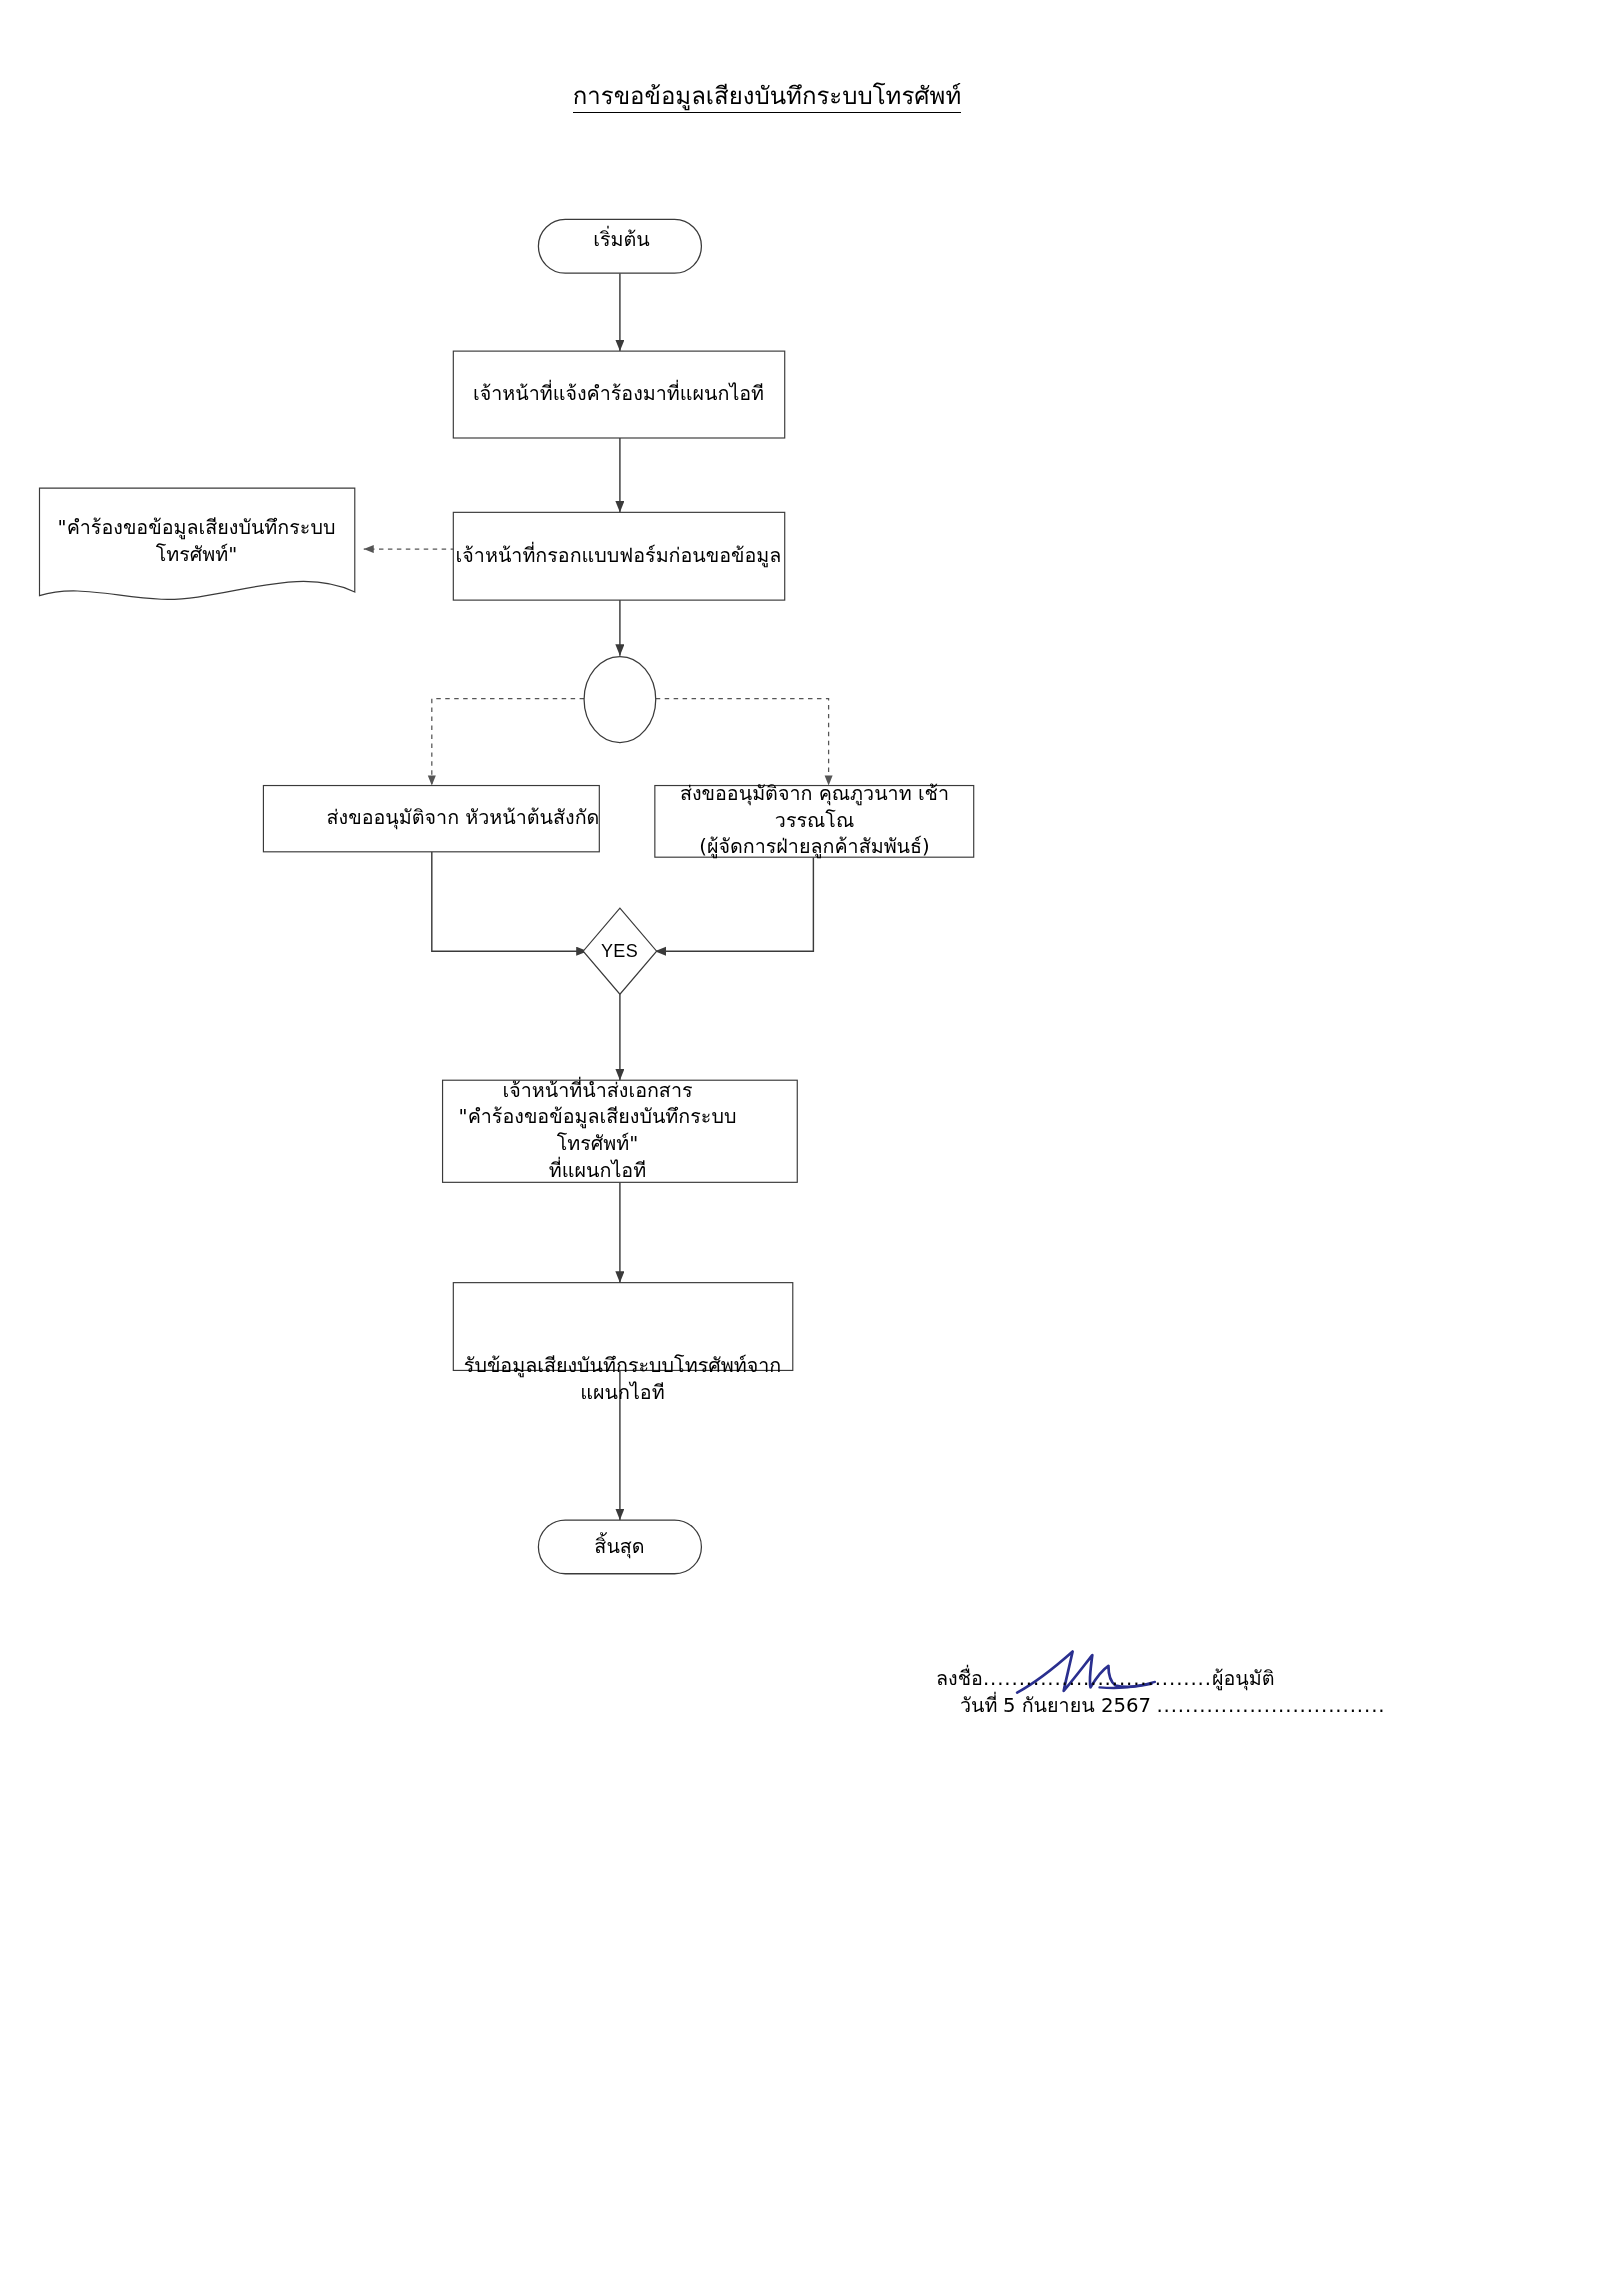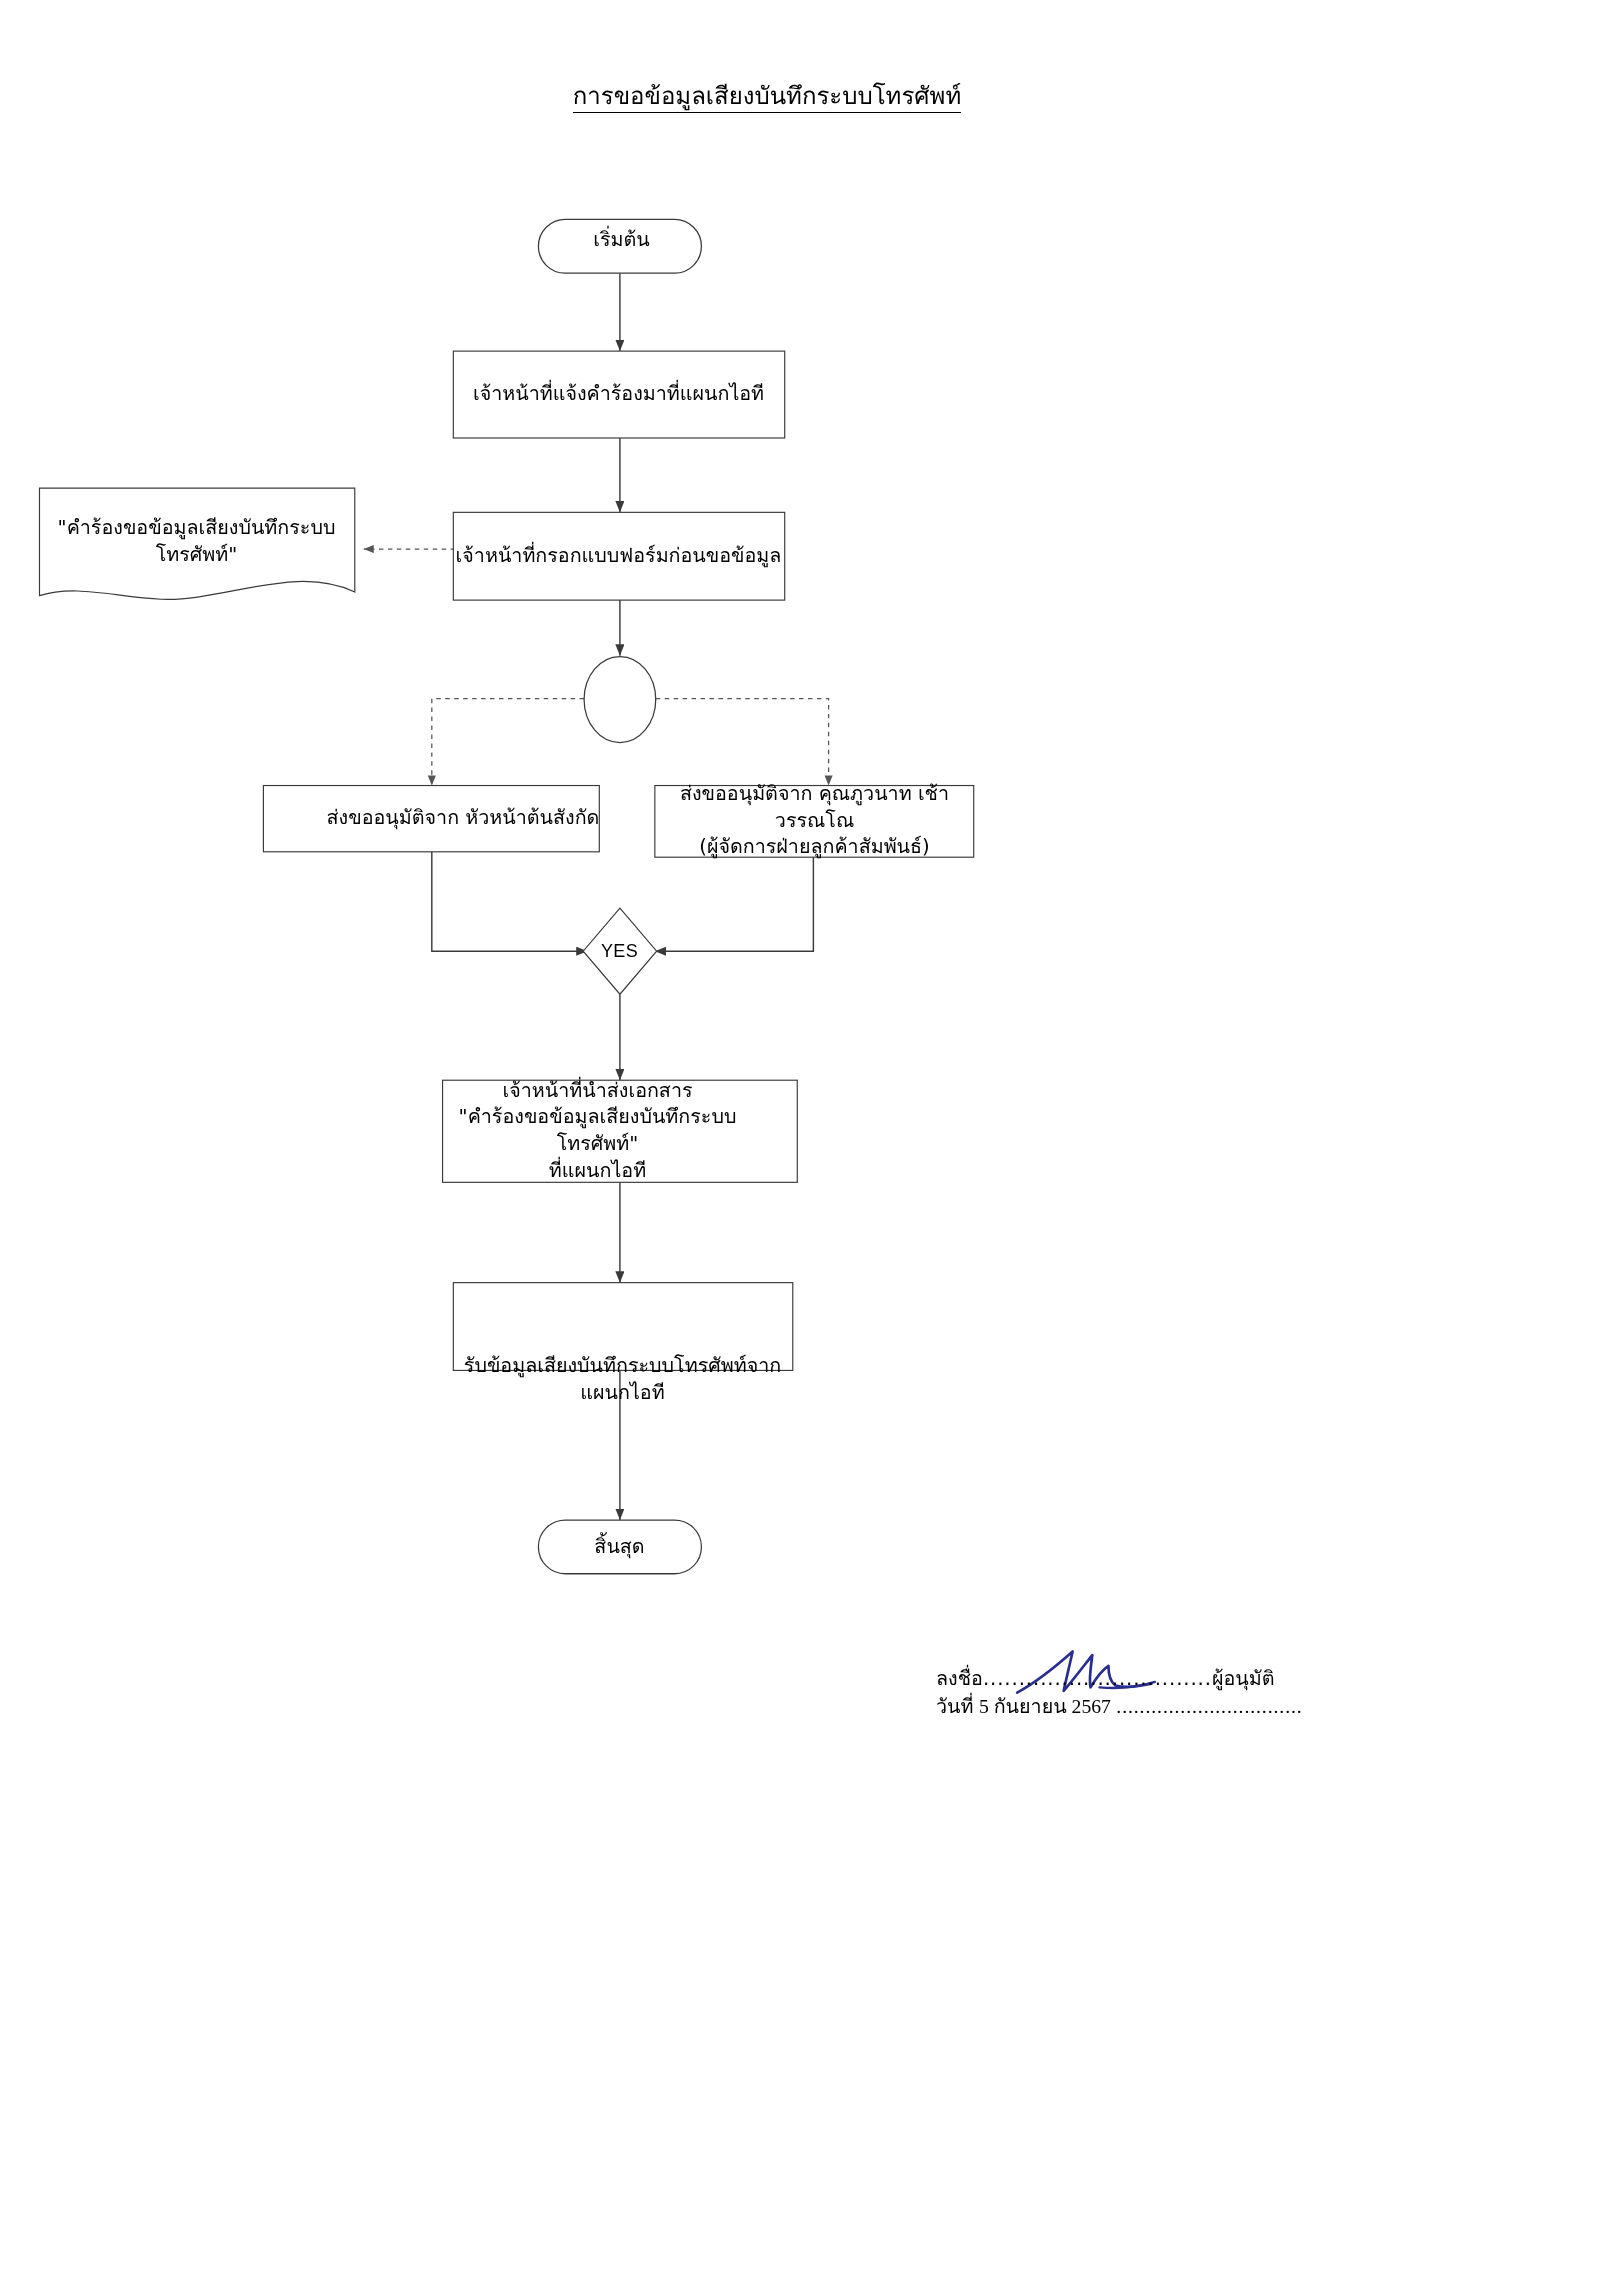--- a/index.html
+++ b/index.html
@@ -62,22 +62,21 @@
     font-size: 19.7px;
     line-height: 1.35;
   }
   .sign-line {
     position: relative;
     white-space: nowrap;
   }
   .sign-date {
     position: relative;
     white-space: nowrap;
-    margin-left: 0;
-    font-family: Liberation Serif, serif;
+    margin-left: 24px;
   }
   .signature-mark {
     position: absolute;
     left: 1010px;
     top: 1646px;
     width: 170px;
     height: 54px;
     pointer-events: none;
   }
   .dots { letter-spacing: 0.9px; }

